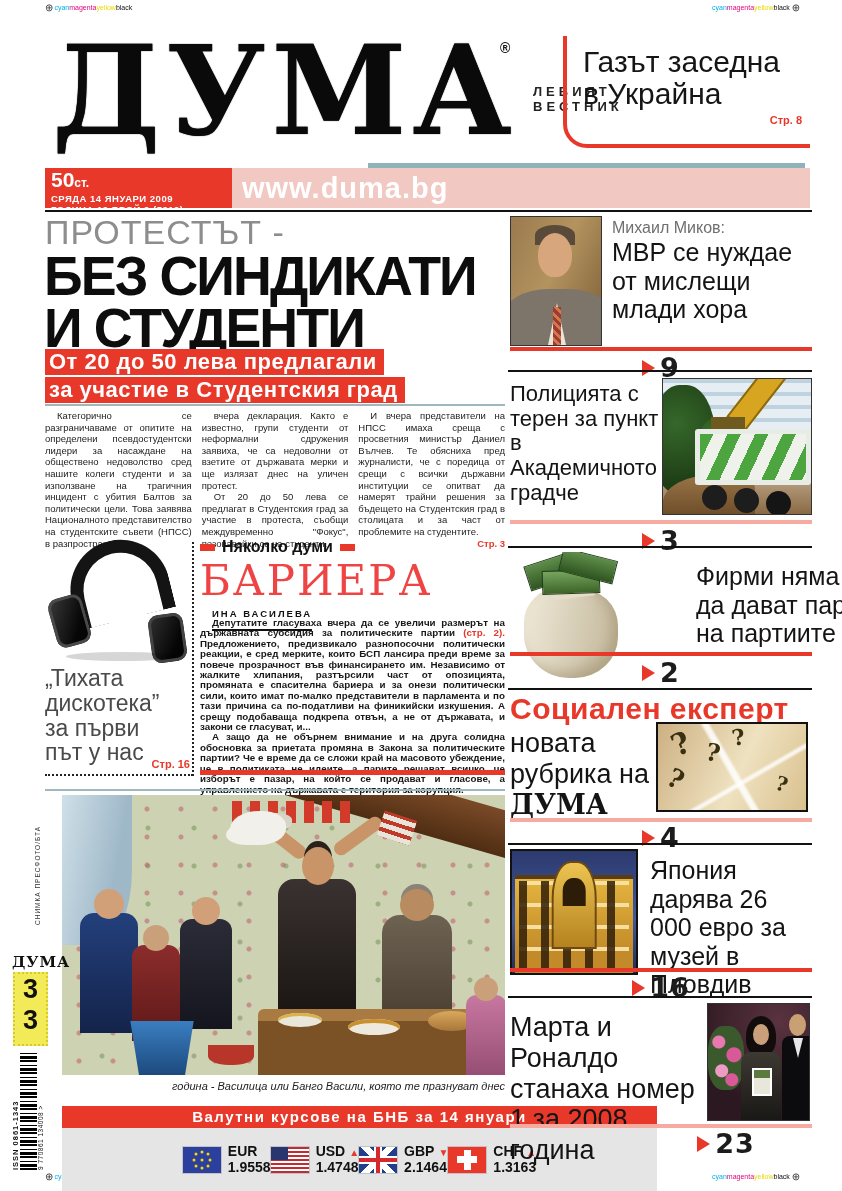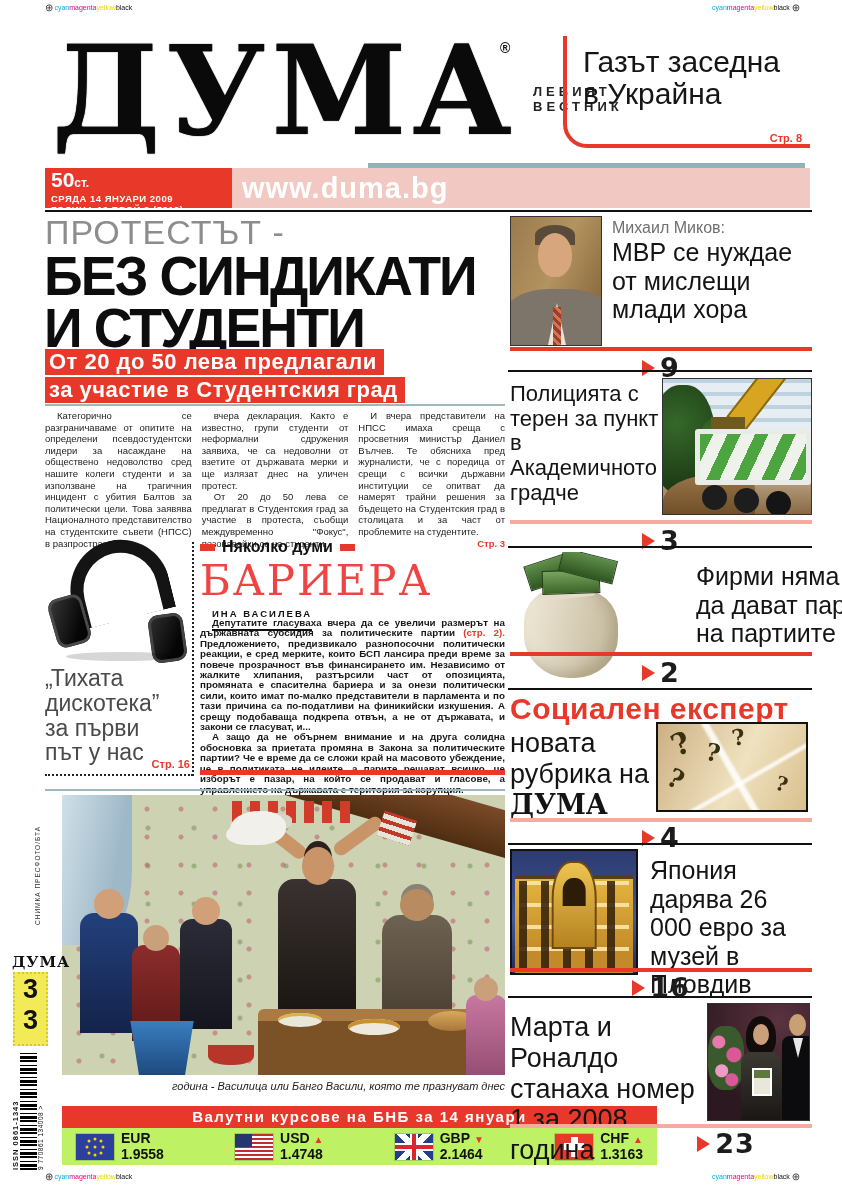--- a/index.html
+++ b/index.html
@@ -219,21 +219,21 @@
      background:linear-gradient(#c878a0,#964e74);}
   .roma .childp::before{content:'';position:absolute;left:8px;top:-18px;width:24px;height:24px;border-radius:50%;background:#caa07a;}
 
   
   .credit{writing-mode:vertical-rl;transform:rotate(180deg);font-size:6.5px;letter-spacing:1px;color:#333;}
   .caption{font-style:italic;font-size:11px;line-height:13px;color:#1c1c1c;}
 
   
   .cur-title{background:#e8382a;color:#fff;font-weight:800;font-size:15px;letter-spacing:1.5px;
      text-align:center;line-height:22px;}
-  .cur-body{background:#bef264;display:flex;align-items:center;justify-content:space-between;padding:3px 14px;}
+  .cur-body{background:#e5e5e5;display:flex;align-items:center;justify-content:center;padding:16px 14px;}
   .cur-item{display:flex;align-items:center;gap:7px;}
   .cur-txt{font-weight:800;font-size:14px;line-height:15px;color:#111;}
   .cur-arrow{color:#e8382a;font-size:10px;margin-left:4px;}
   .flag{width:38px;height:26px;position:relative;flex:none;overflow:hidden;box-shadow:0 0 0 1px rgba(0,0,0,.15);}
   .flag-eu{background:#2b3f9e;}
   .flag-eu i{position:absolute;left:50%;top:50%;width:3px;height:3px;border-radius:50%;background:#ffd500;
      transform:translate(-50%,-50%);
      box-shadow:0 -8px #ffd500,0 8px #ffd500,-8px 0 #ffd500,8px 0 #ffd500,
                 -6px -6px #ffd500,6px -6px #ffd500,-6px 6px #ffd500,6px 6px #ffd500;}
   .flag-us{background:repeating-linear-gradient(0deg,#c42a33 0 2px,#fff 2px 4px);}
@@ -285,21 +285,21 @@
   <div class="abs mast-reg" style="left:500px;top:40px;">®</div>
   <div class="abs tagline" style="left:497px;top:84px;margin-left:36px;">
     <div>ЛЕВИЯТ</div>
     <div>ВЕСТНИК</div>
   </div>
   <div class="abs tealbar" style="left:368px;top:163px;width:437px;height:11px;"></div>
 
   <div class="abs gas-box" style="left:563px;top:36px;width:247px;height:112px;">
     <div class="gas-head">Газът заседна
 в Украйна</div>
-    <div class="pageref" style="position:absolute;right:8px;bottom:0;padding-left:16px;">Стр. 8</div>
+    <div class="pageref" style="position:absolute;right:8px;bottom:18px;padding-left:16px;">Стр. 8</div>
   </div>
 
   <div class="abs redbar" style="left:45px;top:168px;width:187px;height:40px;">
     <div class="price"><span>50</span><small>ст.</small></div>
     <div class="dateline">СРЯДА 14 ЯНУАРИ 2009</div>
     <div class="dateline">ГОДИНА 19 БРОЙ 9 (5219)</div>
   </div>
   <div class="abs pinkbar" style="left:232px;top:168px;width:578px;height:40px;">
     <div class="www" style="padding:4px 0 0 10px;">www.duma.bg</div>
   </div>

